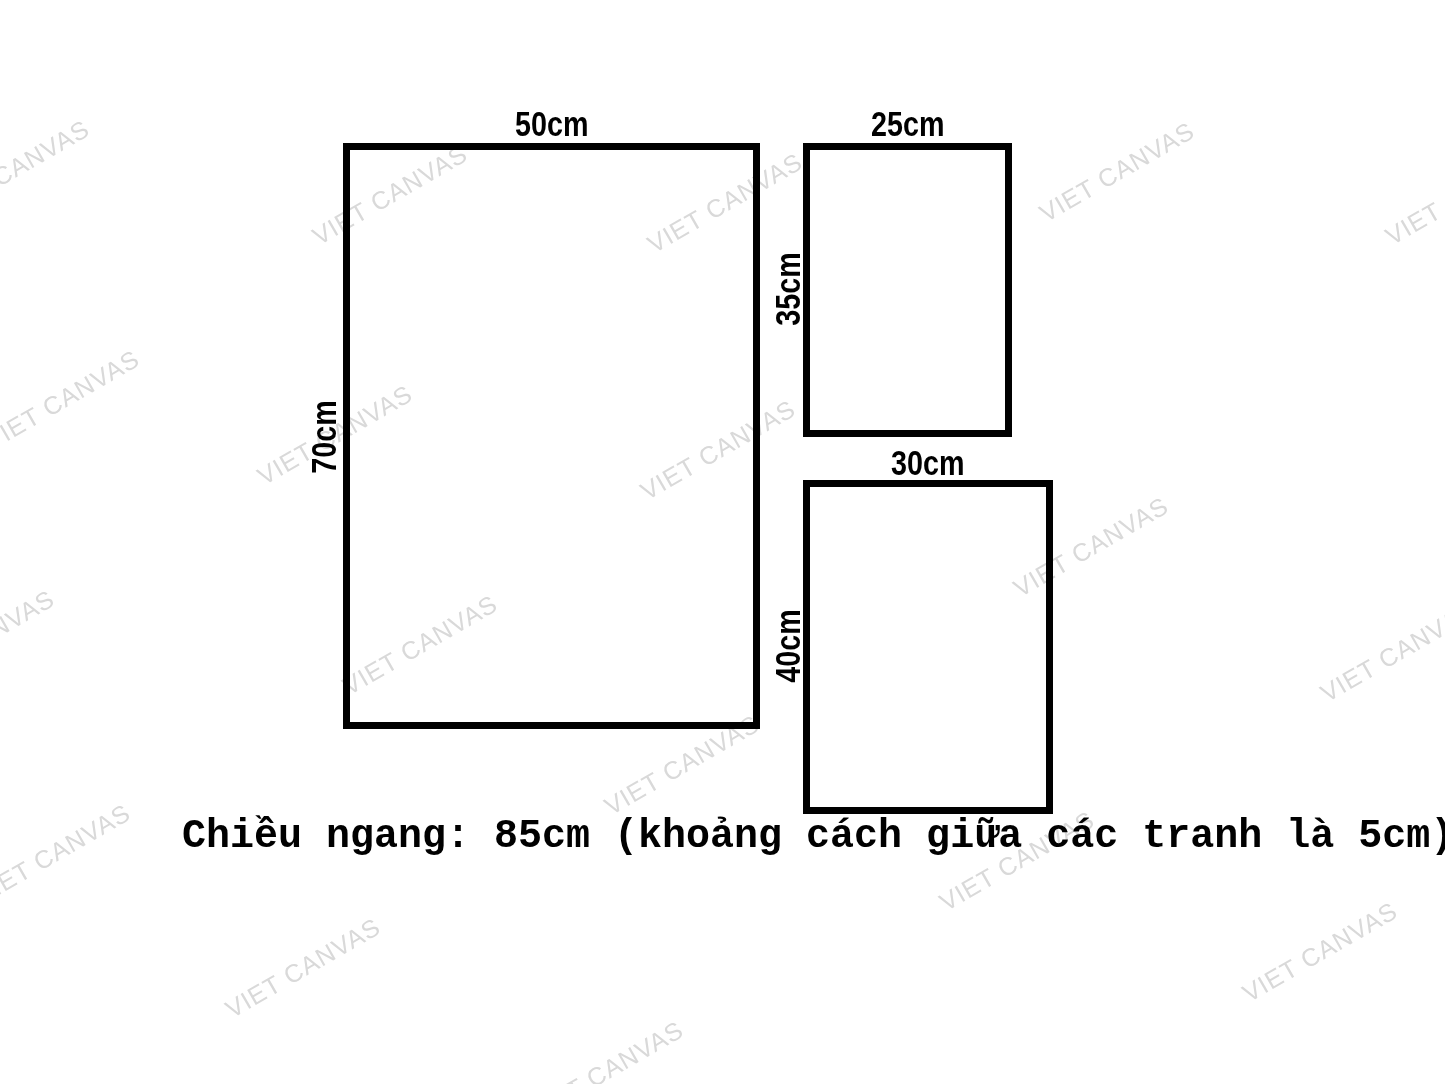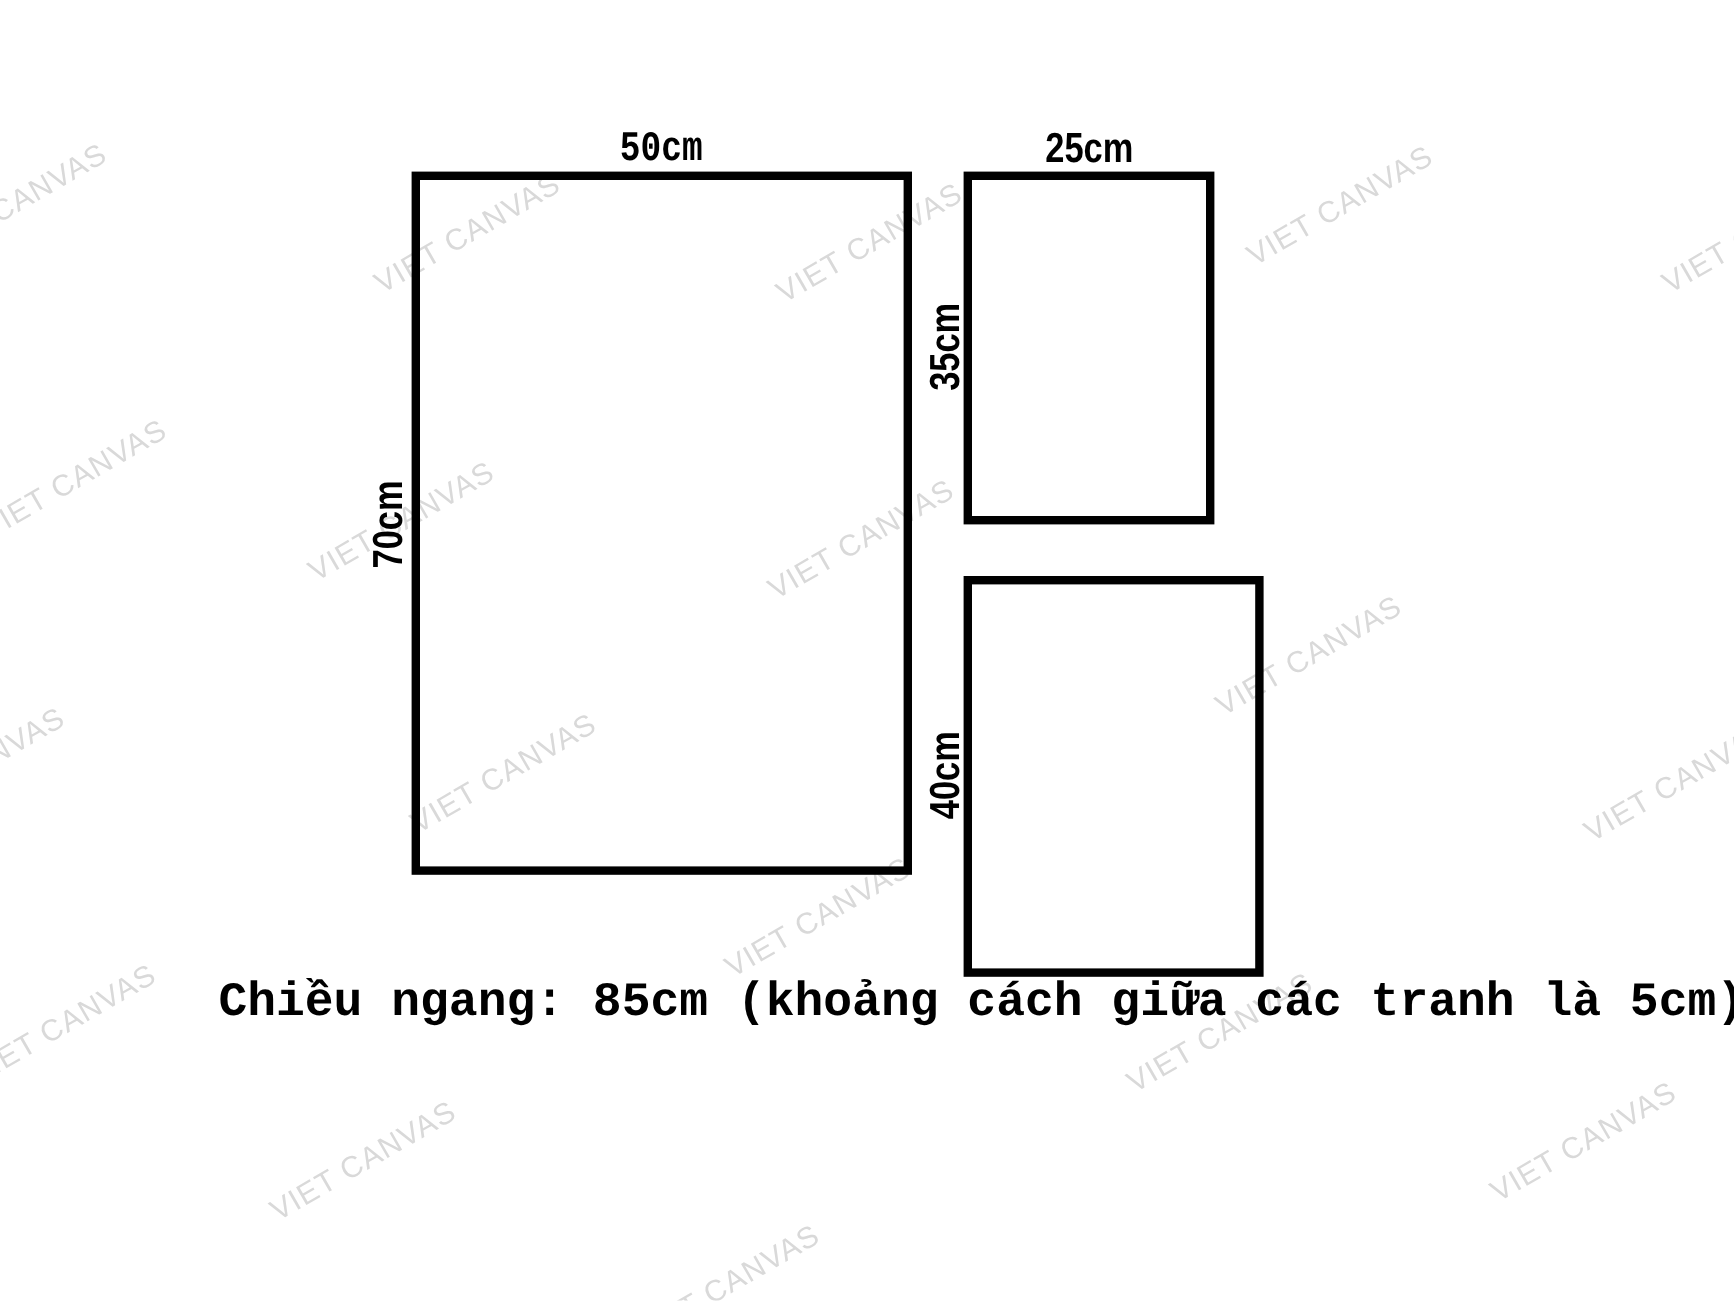--- a/index.html
+++ b/index.html
@@ -52,21 +52,21 @@
     font-size: 35px;
     line-height: 36px;
     font-weight: 700;
     text-align: center;
     white-space: nowrap;
   }
   .dim-label .narrow {
     display: inline-block;
     transform: scaleX(0.82);
   }
-  #label-large-width  { left: 343px; top: 106px; width: 417px; font-family: Liberation Mono, monospace; }
+  #label-large-width  { left: 343px; top: 106px; width: 417px; }
   #label-medium-width { left: 803px; top: 106px; width: 209px; }
   #label-small-width  { left: 803px; top: 445px; width: 250px; }
 
   .dim-label.vertical {
     width: auto;
     transform: translate(-50%, -50%) rotate(-90deg) scaleX(0.82);
   }
   #label-large-height  { left: 324px; top: 437px; }
   #label-medium-height { left: 788px; top: 289px; }
   #label-small-height  { left: 788px; top: 646px; }
@@ -121,20 +121,23 @@
 
   <div class="frame" id="frame-medium"></div>
   <div class="dim-label" id="label-medium-width">
     <span class="narrow">25cm</span>
   </div>
   <div class="dim-label vertical" id="label-medium-height">
     <span>35cm</span>
   </div>
 
   <div class="frame" id="frame-small"></div>
+  <div class="dim-label" id="label-small-width">
+    <span class="narrow">30cm</span>
+  </div>
   <div class="dim-label vertical" id="label-small-height">
     <span>40cm</span>
   </div>
 
   <div id="caption">
     <div>Chiều ngang: 85cm (khoảng cách giữa các tranh là 5cm)</div>
   </div>
 
 </div>
 

